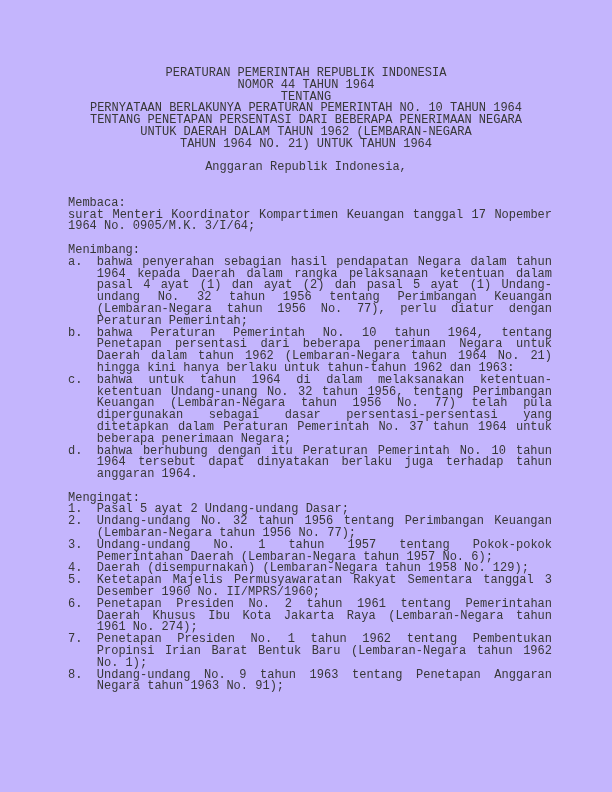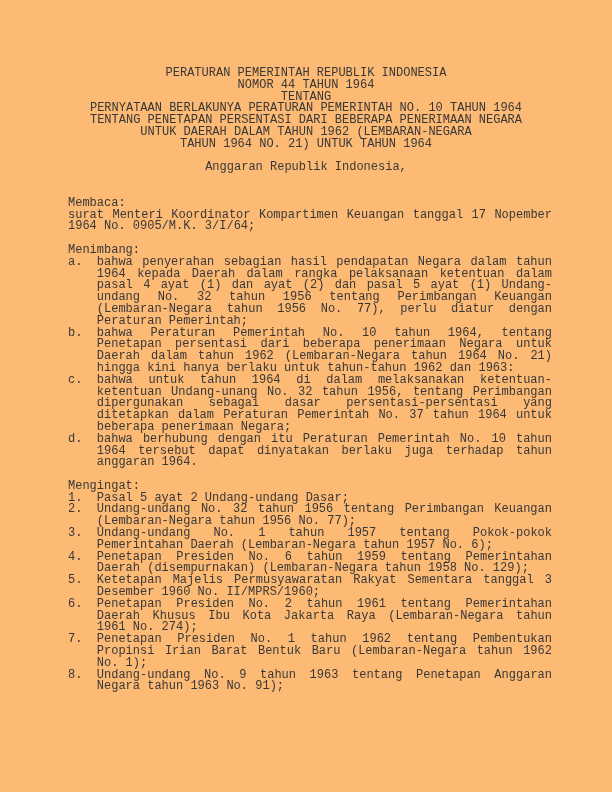--- a/index.html
+++ b/index.html
@@ -4,21 +4,21 @@
 <style>
   html, body {
     margin: 0; padding: 0;
     width: 612px; height: 792px;
     background: #ffffff;
     overflow: hidden;
   }
   .page {
     position: relative;
     width: 612px; height: 792px;
-    background: #fdba74;
+    background: #c4b5fd;
     font-family: "Liberation Mono", "DejaVu Sans Mono", monospace;
     font-size: 12px;
     color: #383838;
   }
   .doc {
     position: absolute;
     left: 68px; top: 68px;
     width: 484px;
   }
   .ln  { line-height: 11.8px; height: 11.8px; }
@@ -83,20 +83,21 @@
         <div class="ln j">Daerah dalam tahun 1962 (Lembaran-Negara tahun 1964 No. 21)</div>
         <div class="ln">hingga kini hanya berlaku untuk tahun-tahun 1962 dan 1963:</div>
       </div>
     </div>
 
     <div class="item">
       <div class="marker ln">c.</div>
       <div class="ibody">
         <div class="ln j">bahwa untuk tahun 1964 di dalam melaksanakan ketentuan-</div>
         <div class="ln j">ketentuan Undang-unang No. 32 tahun 1956, tentang Perimbangan</div>
+        <div class="ln j">Keuangan (Lembaran-Negara tahun 1956 No. 77) telah pula</div>
         <div class="ln j">dipergunakan sebagai dasar persentasi-persentasi yang</div>
         <div class="ln j">ditetapkan dalam Peraturan Pemerintah No. 37 tahun 1964 untuk</div>
         <div class="ln">beberapa penerimaan Negara;</div>
       </div>
     </div>
 
     <div class="item">
       <div class="marker ln">d.</div>
       <div class="ibody">
         <div class="ln j">bahwa berhubung dengan itu Peraturan Pemerintah No. 10 tahun</div>
@@ -128,21 +129,20 @@
       <div class="marker ln">3.</div>
       <div class="ibody">
         <div class="ln j">Undang-undang No. 1 tahun 1957 tentang Pokok-pokok</div>
         <div class="ln">Pemerintahan Daerah (Lembaran-Negara tahun 1957 No. 6);</div>
       </div>
     </div>
 
     <div class="item">
       <div class="marker ln">4.</div>
       <div class="ibody">
-        <div class="ln j">Penetapan Presiden No. 6 tahun 1959 tentang Pemerintahan</div>
         <div class="ln">Daerah (disempurnakan) (Lembaran-Negara tahun 1958 No. 129);</div>
       </div>
     </div>
 
     <div class="item">
       <div class="marker ln">5.</div>
       <div class="ibody">
         <div class="ln j">Ketetapan Majelis Permusyawaratan Rakyat Sementara tanggal 3</div>
         <div class="ln">Desember 1960 No. II/MPRS/1960;</div>
       </div>

